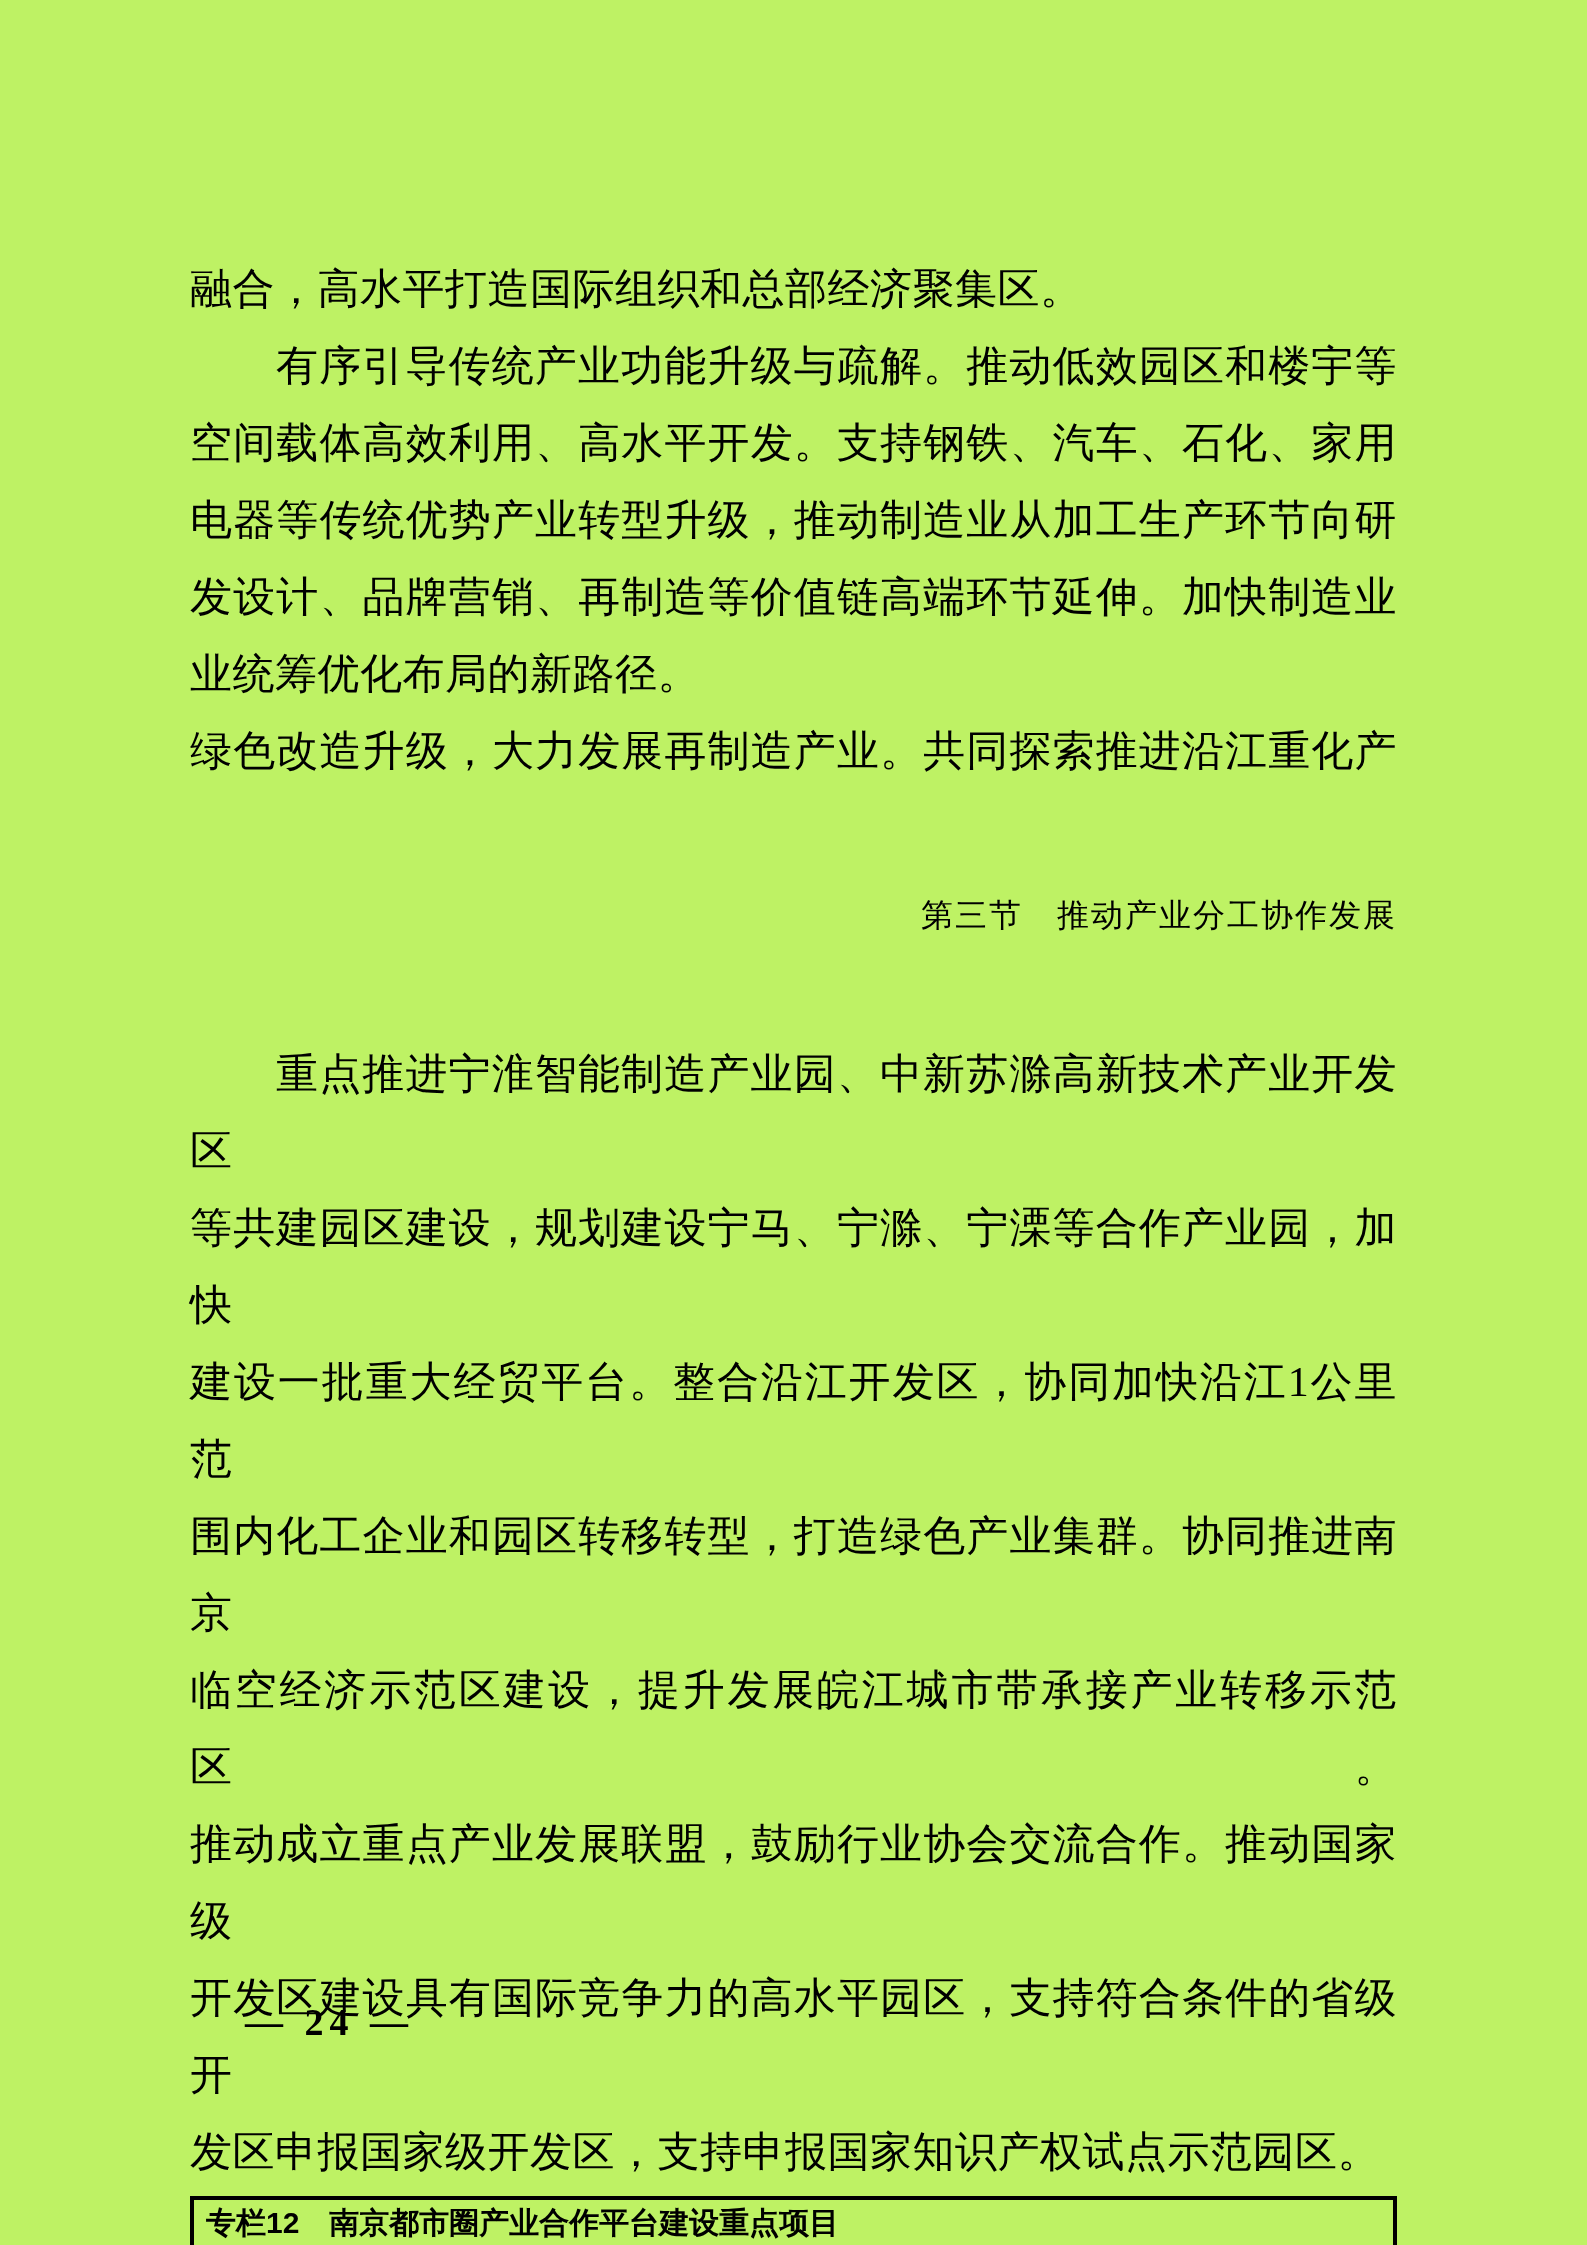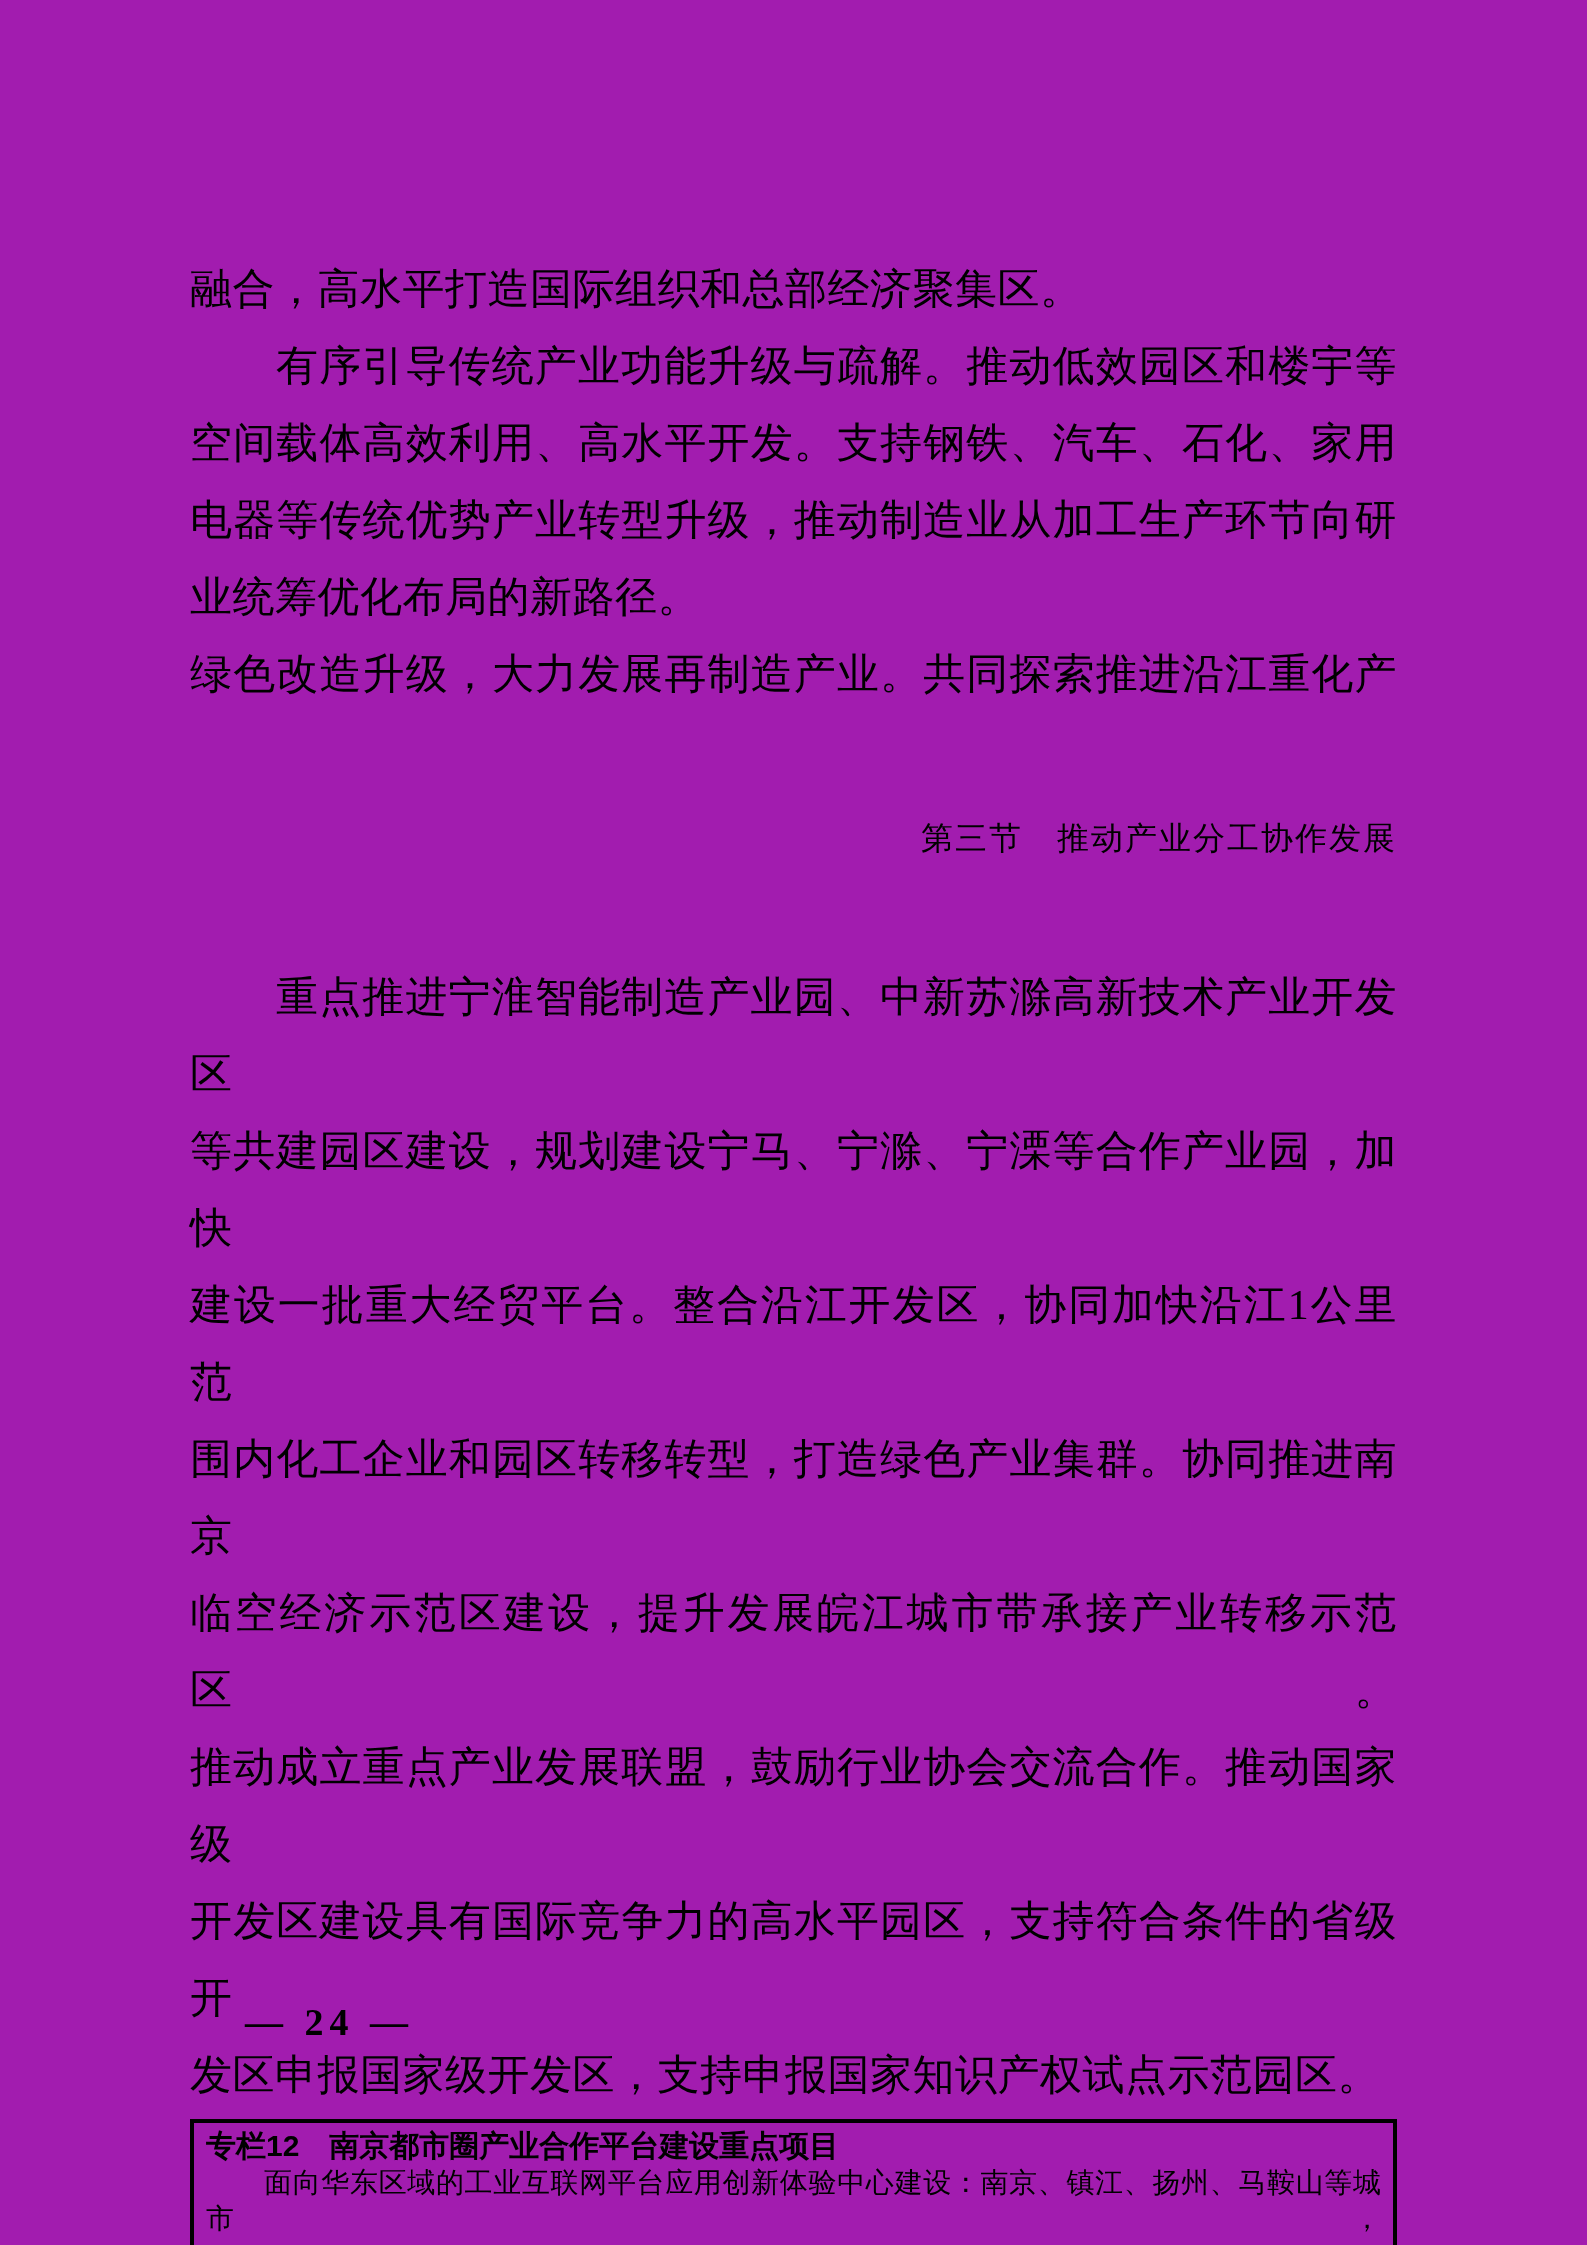--- a/index.html
+++ b/index.html
@@ -4,21 +4,21 @@
 <style>
   html, body {
     margin: 0;
     padding: 0;
     background: #ffffff;
   }
   .page {
     position: relative;
     width: 1587px;
     height: 2245px;
-    background: #a21caf;
+    background: #bef264;
     color: #000000;
     font-family: "Liberation Serif", "DejaVu Serif", serif;
     overflow: hidden;
   }
   .content {
     position: absolute;
     left: 190px;
     top: 251px;
     width: 1207px;
   }
@@ -87,20 +87,21 @@
 
 <div class="page">
 
   <div class="content">
 
     <p class="line last">融合，高水平打造国际组织和总部经济聚集区。</p>
 
     <p class="line indent">有序引导传统产业功能升级与疏解。推动低效园区和楼宇等</p>
     <p class="line">空间载体高效利用、高水平开发。支持钢铁、汽车、石化、家用</p>
     <p class="line">电器等传统优势产业转型升级，推动制造业从加工生产环节向研</p>
+    <p class="line">发设计、品牌营销、再制造等价值链高端环节延伸。加快制造业</p>
     <p class="line last">业统筹优化布局的新路径。</p>
     <p class="line">绿色改造升级，大力发展再制造产业。共同探索推进沿江重化产</p>
 
     <h2 class="section-heading">第三节　推动产业分工协作发展</h2>
 
     <div class="para-2">
       <p class="line indent">重点推进宁淮智能制造产业园、中新苏滁高新技术产业开发区</p>
       <p class="line">等共建园区建设，规划建设宁马、宁滁、宁溧等合作产业园，加快</p>
       <p class="line">建设一批重大经贸平台。整合沿江开发区，协同加快沿江1公里范</p>
       <p class="line">围内化工企业和园区转移转型，打造绿色产业集群。协同推进南京</p>

